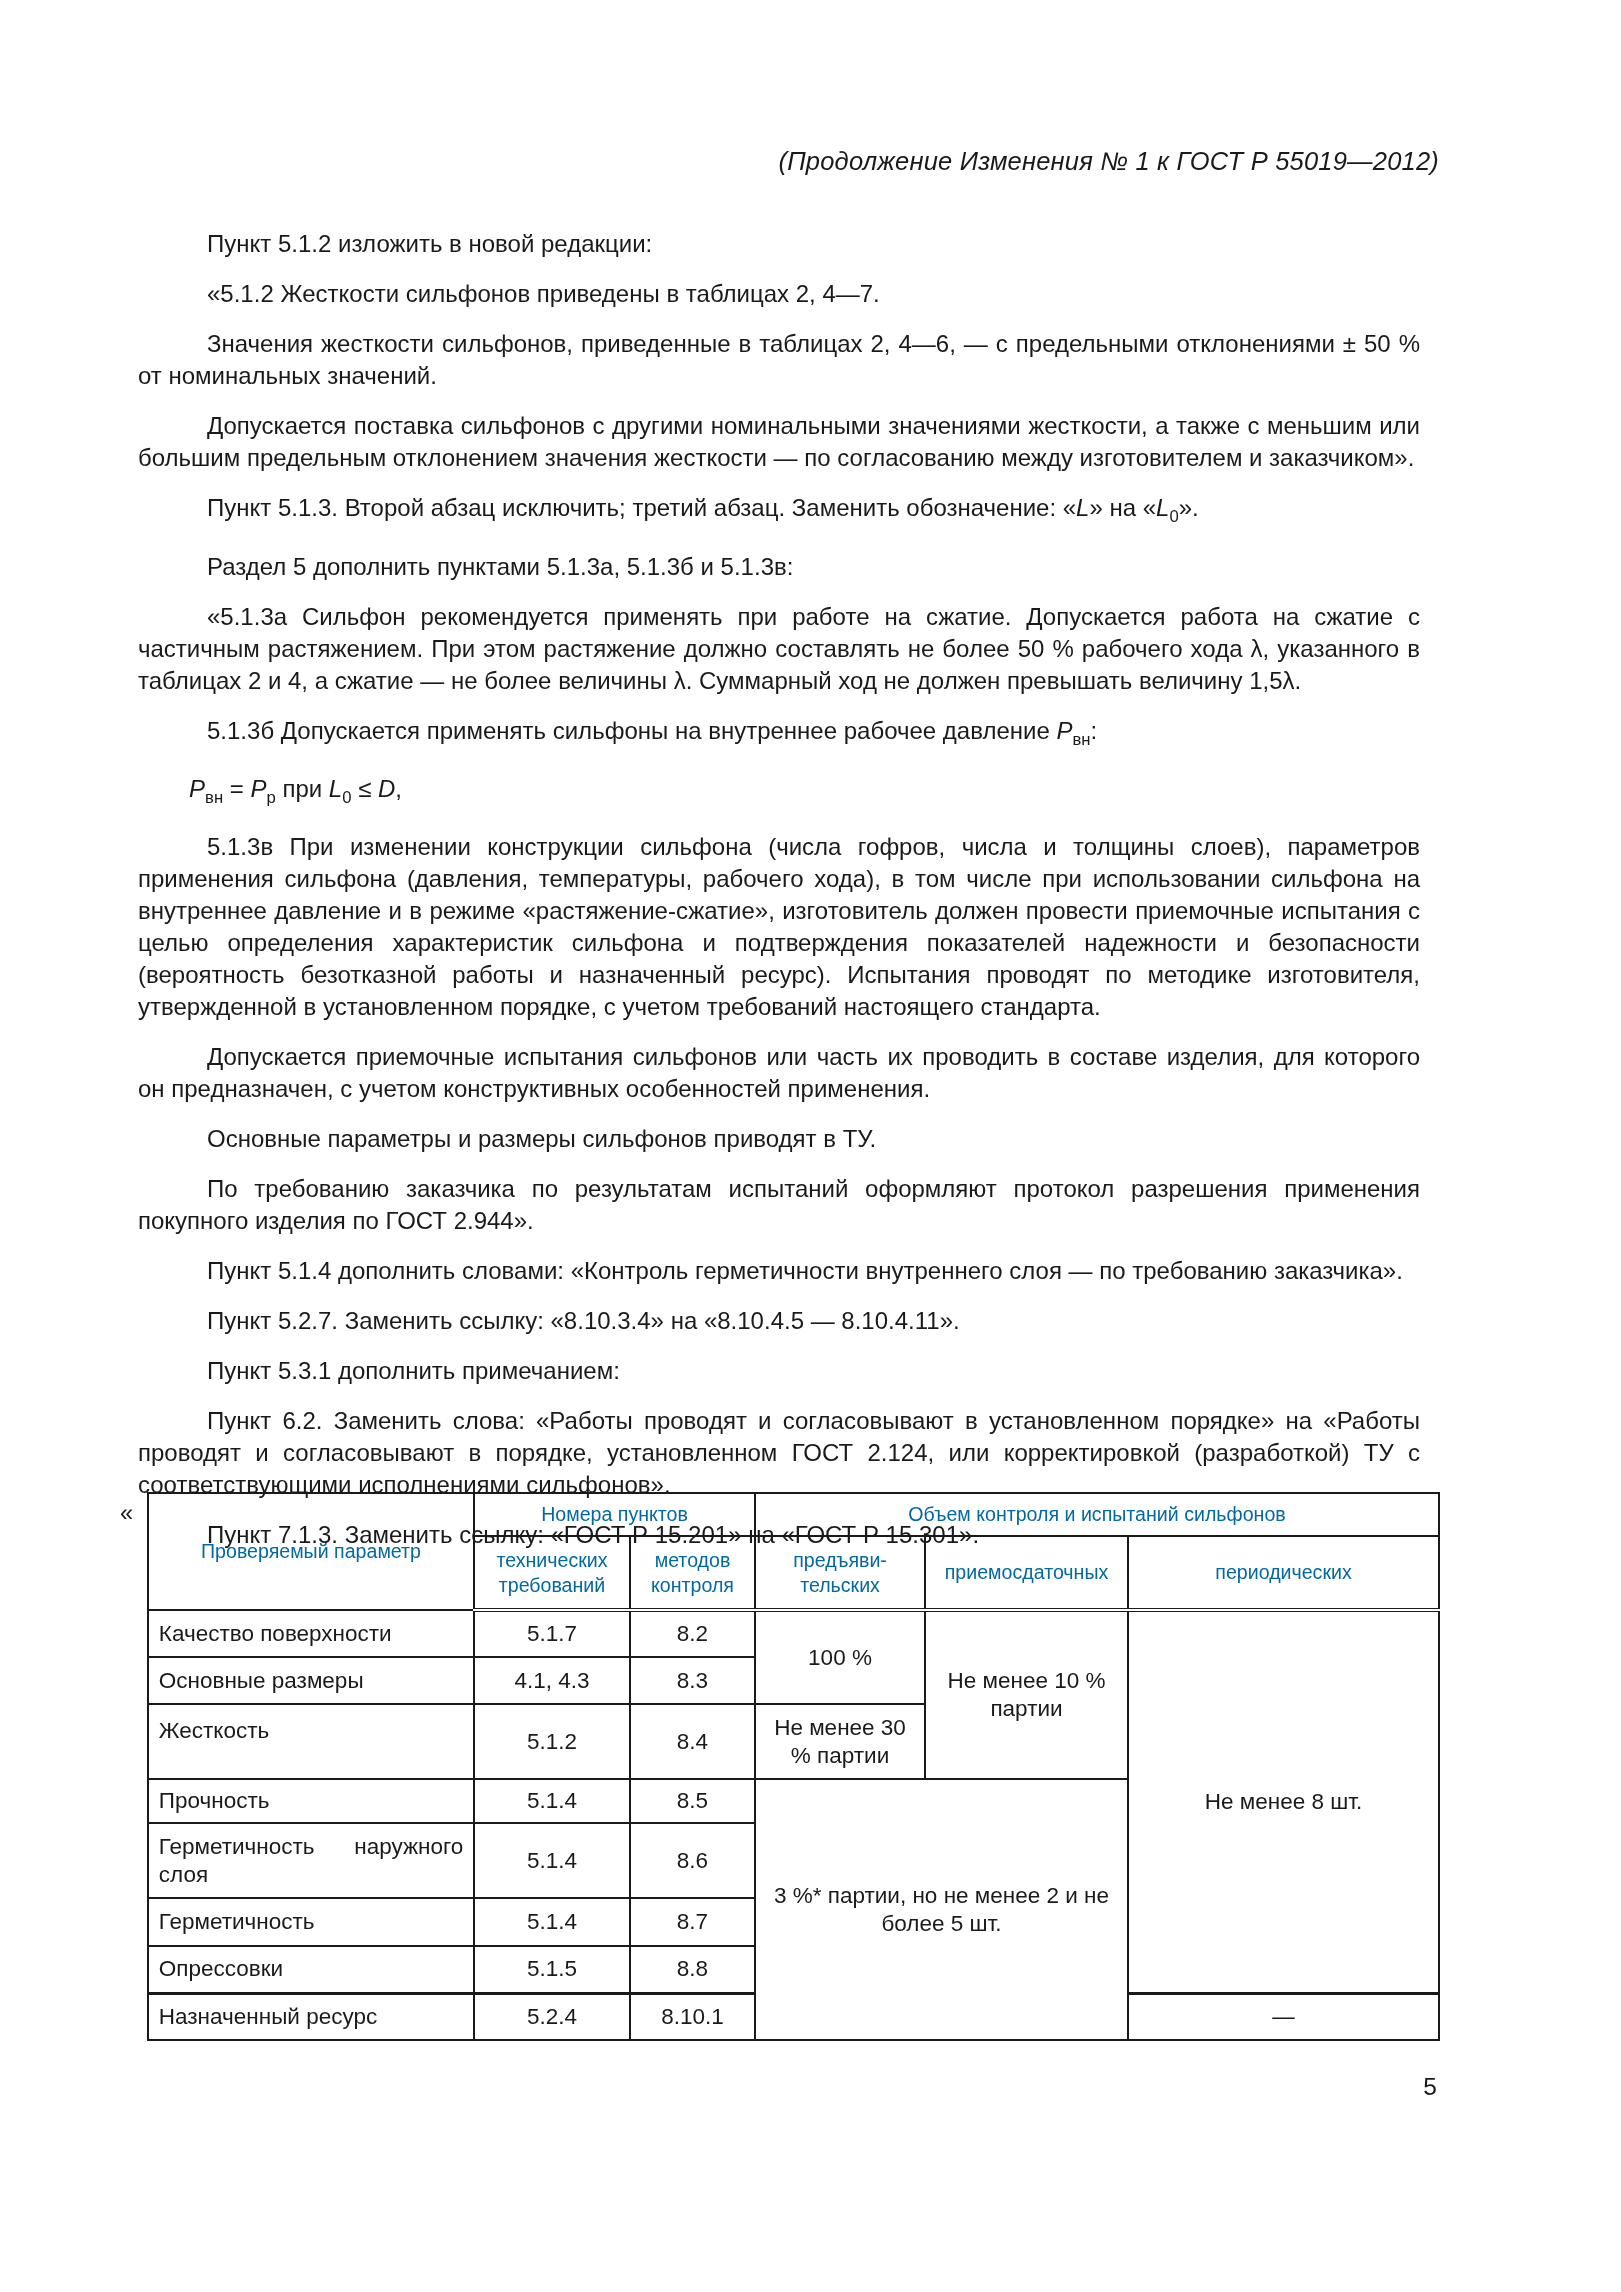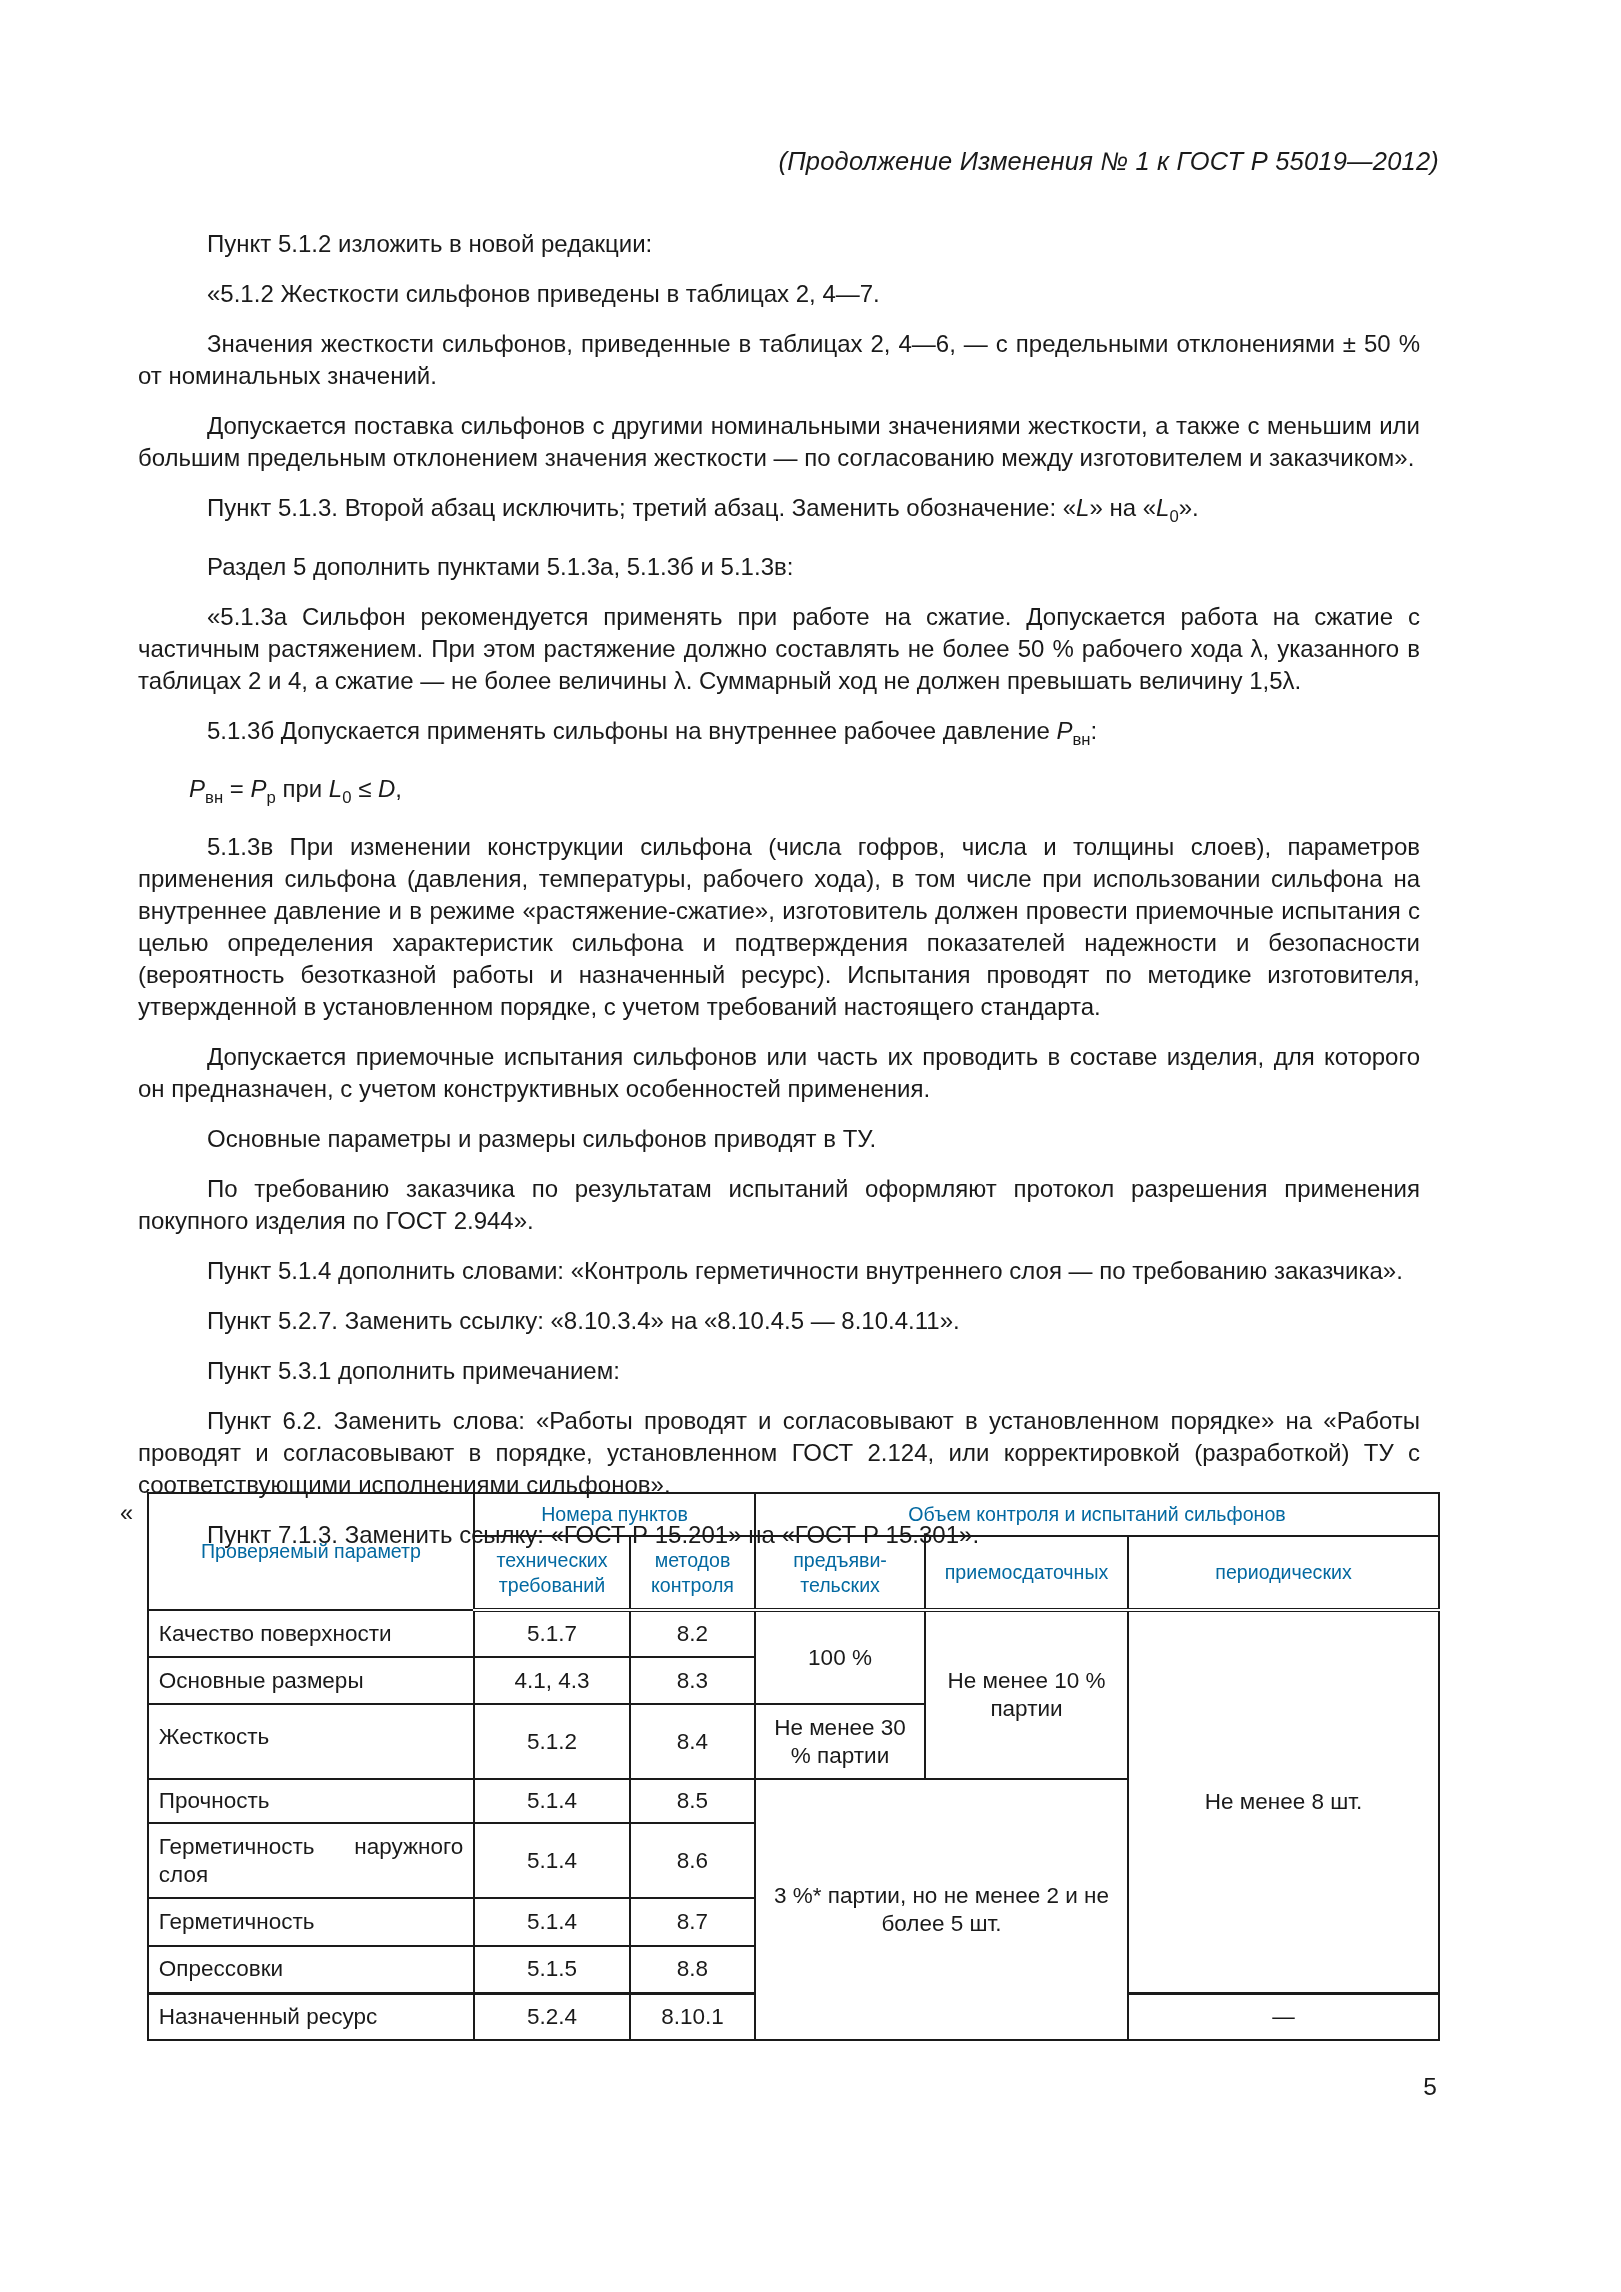--- a/index.html
+++ b/index.html
@@ -14,21 +14,21 @@
   .it { font-style: italic; }
   .sub { font-size: 16.7px; vertical-align: -5.9px; font-style: normal; }
   .note { margin: 15.7px 0 15.7px 0; padding-left: 69px; font-size: 21.6px; line-height: 29px; }
   .spaced { letter-spacing: 4.9px; }
 
   .quote-open { position: absolute; left: 120px; top: 1500px; font-size: 23.5px; }
   .tbl { position: absolute; left: 147px; top: 1492px; width: 1291px; border-collapse: collapse; table-layout: fixed; font-size: 22.5px; }
   .tbl td { border: 2px solid #1a1a1a; padding: 0 9.8px; vertical-align: middle; text-align: center; line-height: 28px; }
   .tbl .hdr { font-size: 19.6px; line-height: 24.5px; color: #0369a1; }
   .tbl .left { text-align: left; }
-  .tbl .top { vertical-align: top; padding-top: 18px; margin-left: 32px; }
+  .tbl .top { vertical-align: top; padding-top: 12px; margin-left: 32px; }
   .tbl tr.hdr-bottom td { border-bottom: 4.9px double #1a1a1a; }
   .tbl tr.last-sep td.sepcell { border-top: 3.9px solid #1a1a1a; }
   .tbl .just { text-align: justify; text-align-last: left; }
 
   .page-number { position: absolute; right: 184px; top: 2073px; font-size: 24.5px; }
 </style>
 </head>
 <body>
 
 <div class="page">

